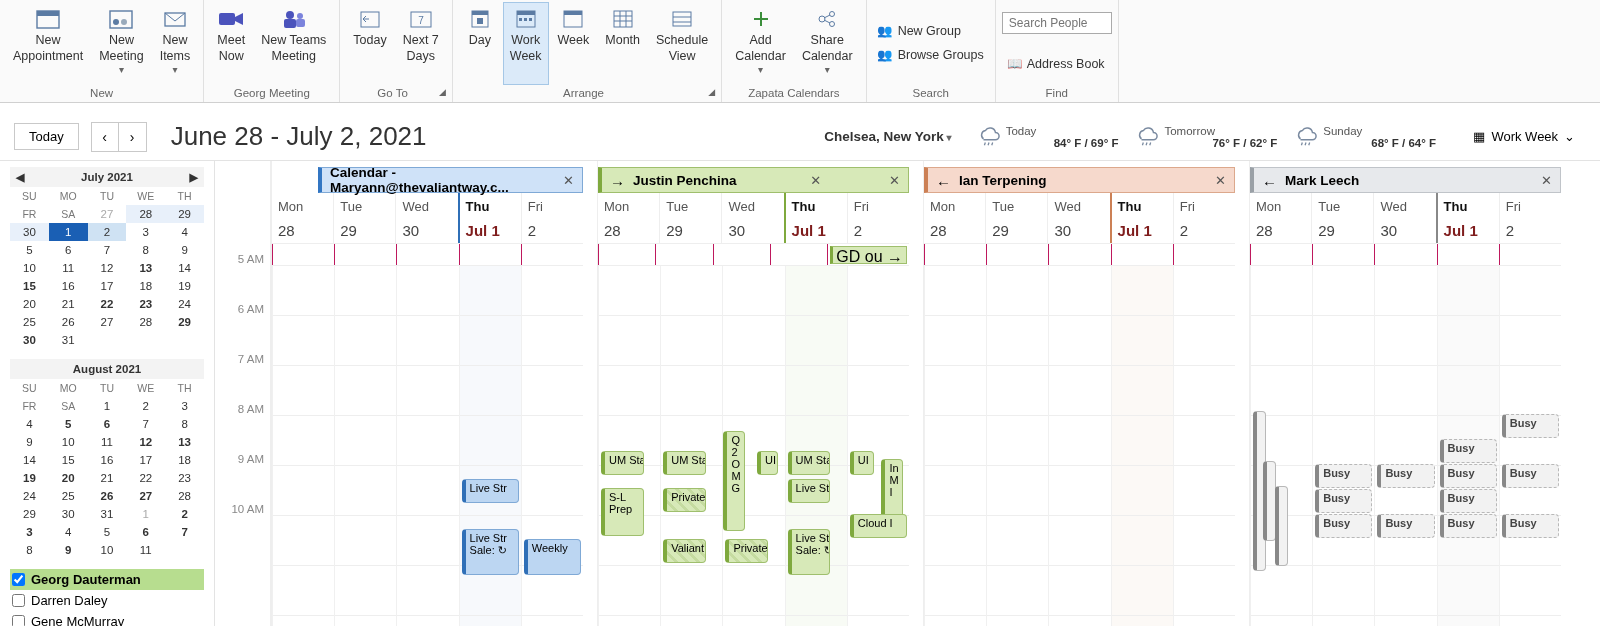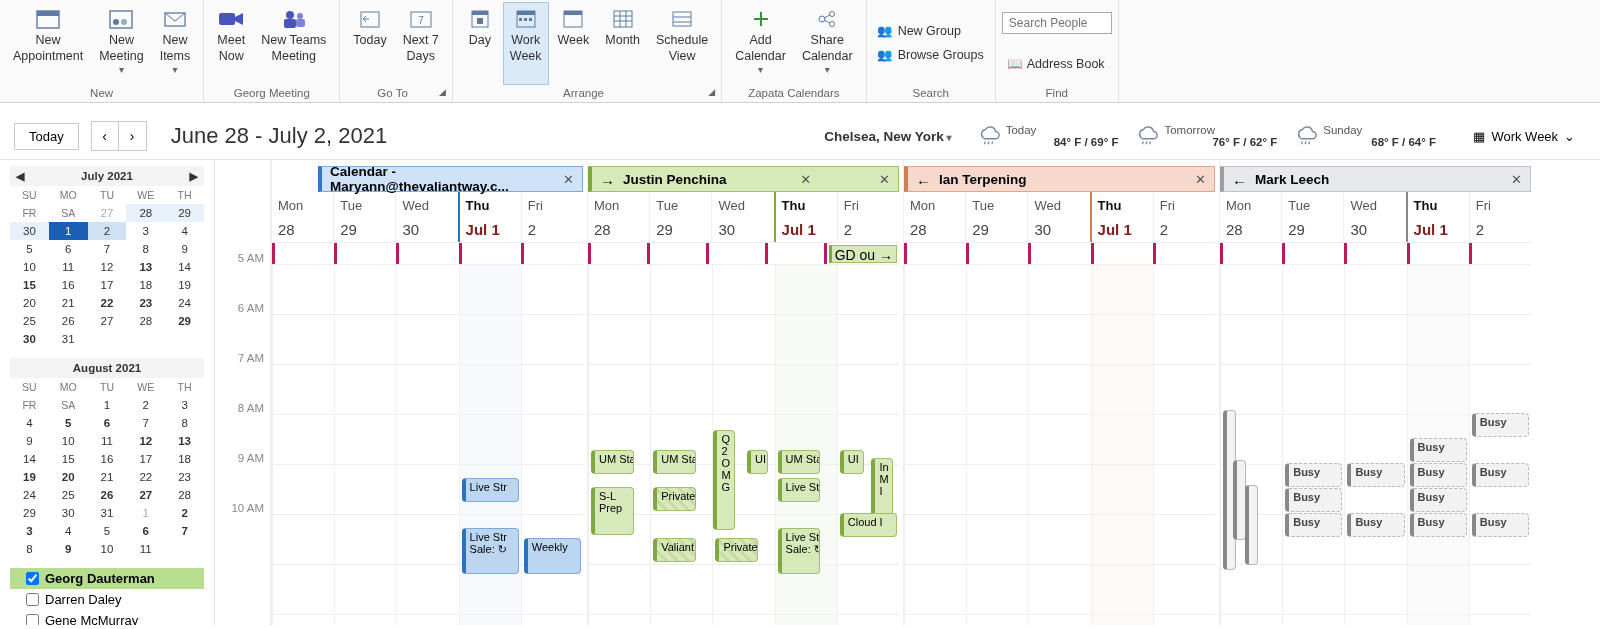--- a/index.html
+++ b/index.html
@@ -16,21 +16,21 @@
 .ribbon-icon-sm { width:16px; height:16px; display:flex; align-items:center; justify-content:center;}
 .ribbon-group-label { text-align:center; font-size:11.5px; color:#666; padding:2px 0 3px; }
 .dropdown-caret::after { content:" ▾"; font-size:10px; color:#666;}
 
 .search-people { width:110px; height:22px; font-size:12px; padding:2px 6px; border:1px solid #aaa; background:#fff;}
 
 
 .subheader { display:flex; align-items:center; padding:18px 14px 8px; gap:12px;}
 .today-btn { padding:5px 14px; border:1px solid #c9c9c9; background:#fff; font-size:13px; cursor:pointer;}
 .nav-arrow { width:28px; height:30px; border:1px solid #c9c9c9; background:#fff; display:flex; align-items:center; justify-content:center; cursor:pointer; font-size:14px; }
-.date-range { font-size:22px; color:#333; margin-left:12px;}
+.date-range { font-size:26px; color:#333; margin-left:12px;}
 .spacer { flex:1;}
 .loc { font-size:13.5px; font-weight:bold; color:#333; cursor:pointer;}
 .weather { display:flex; align-items:center; gap:6px; font-size:11.5px; color:#555;}
 .weather .temp { font-weight:bold; color:#333;padding-left:48px;}
 .view-picker { display:flex; align-items:center; gap:6px; font-size:13px; padding:4px 10px; border:1px solid transparent; cursor:pointer;}
 .weather-icon { width:22px; height:22px; color:#7a8aa0;}
 
 
 .main { display:flex; height:calc(629px - 103px - 60px); border-top:1px solid #e3e3e3;}
 .sidebar { width:215px; border-right:1px solid #e3e3e3; padding:6px 10px 0; overflow:hidden;}
@@ -41,31 +41,31 @@
 .mini-grid { display:grid; grid-template-columns: repeat(5, 1fr); text-align:center;}
 .mini-grid .dh { font-size:10.5px; color:#777; padding:3px 0; }
 .mini-grid .d { padding:3px 0; cursor:pointer;}
 .mini-grid .d.gray { color:#aaa;}
 .mini-grid .d.bold { font-weight:bold;}
 .mini-grid .d.today { background:#1a5fb4; color:#fff;}
 .mini-grid .d.hl { background:#cfe2f3;}
 .mini-grid .d.hl2 { background:#e8f0fa;}
 
 .cal-checklist { font-size:13px; margin-top:6px;}
-.cal-checklist .row { display:flex; align-items:center; gap:6px; padding:3px 16px;}
+.cal-checklist .row { display:flex; align-items:center; gap:6px; padding:3px 2px;}
 .cal-checklist .row.green-sel { background:#b7dd8f; font-weight:bold;}
 .cal-checklist .row.sel { background:#dceaf7; font-weight:bold;}
 .cal-checklist input { width:13px; height:13px;}
 
 
 .calarea { flex:1; display:flex; overflow:hidden;}
 .timecol { width:56px; border-right:1px solid #eee; padding-top:92px; font-size:11.5px; color:#888; text-align:right;}
 .timecol div { height:50px; padding-right:6px;}
 
-.panels { flex:1; display:flex; gap:4px;}
+.panels { flex:1; display:flex; gap:14px;}
 .panel { border-left:1px solid #eee; display:flex; flex-direction:column; }
 .panel .tab { height:26px; display:flex; align-items:center; padding:0 8px; font-size:13.5px; font-weight:bold; gap:8px; position:relative; margin-top:6px;}
 .tab .close { margin-left:auto; cursor:pointer; font-size:13px; font-weight:normal; color:#555;}
 .tab .close2 { cursor:pointer; font-size:13px; font-weight:normal; color:#555; margin-left:8px;}
 .tab .arrow { cursor:pointer; font-size:15px;}
 .panel.blue .tab { background:#cfe2f8; border:1px solid #7fa9d6; border-left:4px solid #3276c3;}
 .panel.green .tab { background:#d7e9b8; border:1px solid #9fbf6d; border-left:4px solid #7fa93e;}
 .panel.peach .tab { background:#f6d9cc; border:1px solid #dca88c; border-left:4px solid #cc8055;}
 .panel.gray .tab { background:#e7e9ec; border:1px solid #c0c4c9; border-left:4px solid #9aa0a6;}
 
@@ -74,21 +74,21 @@
 .daycol.first { border-left:none;}
 .daycol .dnum { font-size:15px; color:#444; padding-top:8px;}
 .daycol.today .dname { font-weight:bold; color:#111;}
 .daycol.today .dnum { font-weight:bold; color:#7f1d1d;}
 .panel.blue .daycol.today { border-left:2px solid #2f6fb7;}
 .panel.green .daycol.today { border-left:2px solid #7fa93e;}
 .panel.peach .daycol.today { border-left:2px solid #cc8055;}
 .panel.gray .daycol.today { border-left:2px solid #888;}
 
 .allday { display:flex; height:22px; border-bottom:1px solid #eee;}
-.allday .slot { flex:1; border-left:3px solid #be185d; font-size:14px; padding:2px;}
+.allday .slot { flex:1; border-left:1px solid #be185d; font-size:16px; padding:2px;}
 .allday .slot .ev { background:#d7e9b8; border:1px solid #9fbf6d; border-left:3px solid #7fa93e; padding:1px 3px; height:18px; overflow:hidden; white-space:nowrap;}
 
 .grid { position:relative; flex:1; display:flex;}
 .grid .col { flex:1; border-left:1px solid #f0f0f0; position:relative;}
 .grid .col::before { content:""; position:absolute; inset:0; background:repeating-linear-gradient(to bottom, transparent 0, transparent 49px, #eee 49px, #eee 50px);}
 .panel.blue .grid .col.today { background:rgba(49,112,189,0.04);}
 .panel.green .grid .col.today { background:rgba(127,169,62,0.05);}
 .panel.peach .grid .col.today { background:rgba(204,128,85,0.05);}
 .panel.gray .grid .col.today { background:rgba(120,120,120,0.04);}
 

